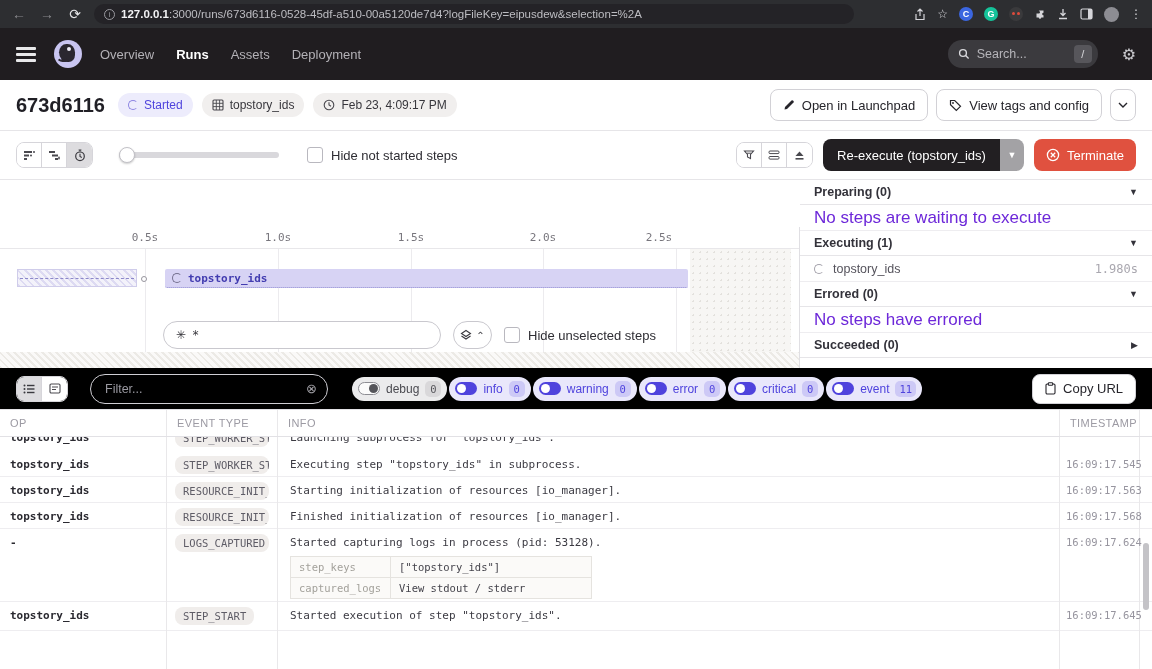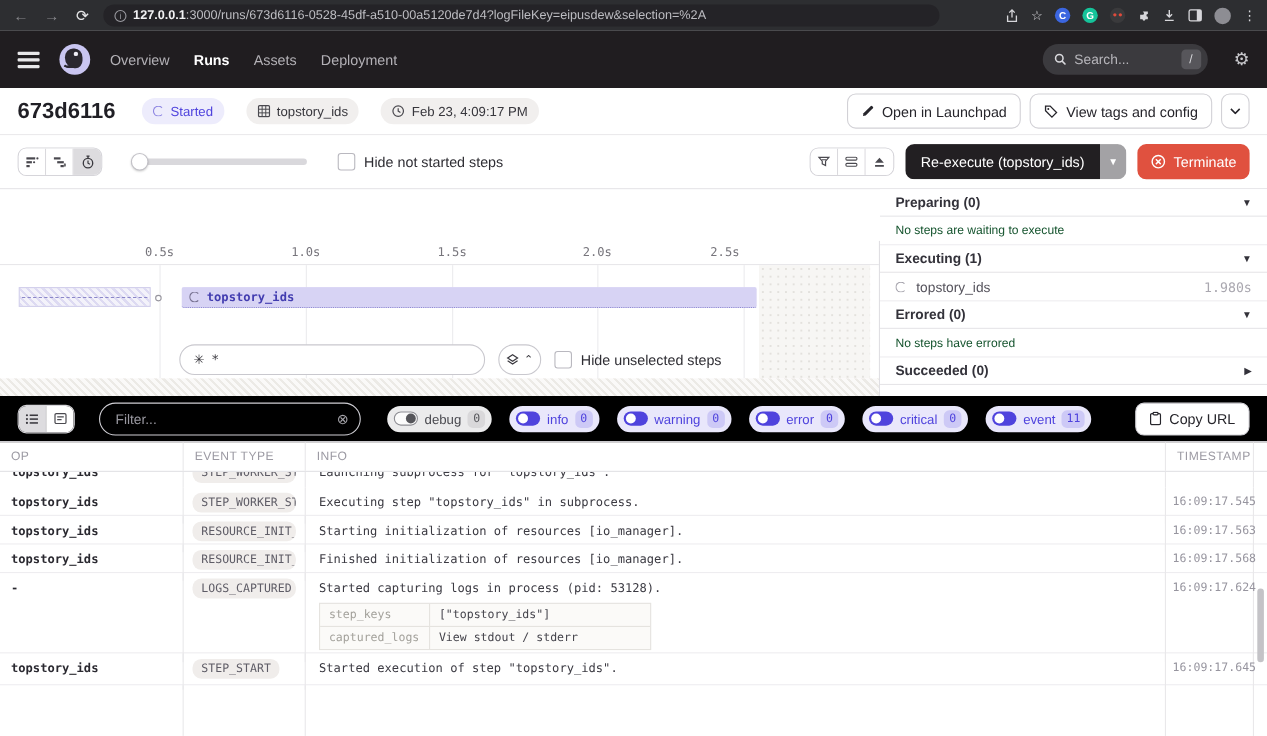--- a/index.html
+++ b/index.html
@@ -37,21 +37,21 @@
   .navtabs { display:flex; gap:22px; }
   .navtab { font-size:13px; color:#b3b1b6; cursor:pointer; }
   .navtab.active { color:#ffffff; font-weight:700; }
   .searchpill { margin-left:auto; width:150px; height:28px; border-radius:14px; background:#3b3a3e; display:flex; align-items:center; gap:7px; padding:0 6px 0 10px; }
   .searchpill .mag { flex:none; }
   .searchpill .ph { font-size:12.5px; color:#b6b5ba; flex:1; }
   .slashkey { width:18px; height:18px; background:#57565b; border-radius:4px; color:#d9d9dd; font-size:11px; display:flex; align-items:center; justify-content:center; }
   .gearbtn { color:#c9c9cd; font-size:16px; margin-left:6px; }
 
   
-  .runheader { height:43px; border-bottom:1px solid #e6e5e8; display:flex; align-items:center; padding:0 16px; gap:20px; flex:none; background:#fff; }
+  .runheader { height:51px; border-bottom:1px solid #e6e5e8; display:flex; align-items:center; padding:0 16px; gap:9px; flex:none; background:#fff; }
   .runid { font-size:20px; font-weight:700; color:#201f25; margin-right:4px; }
   .badge { height:24px; border-radius:12px; display:flex; align-items:center; gap:6px; padding:0 10px; font-size:12px; }
   .badge.started { background:#edecfc; color:#4f43dd; }
   .badge.tag { background:#f1efee; color:#37363c; }
   .spin { width:10px; height:10px; border:1.5px solid #8d85e2; border-right-color:transparent; border-radius:50%; flex:none; }
   .hdr-actions { margin-left:auto; display:flex; gap:8px; align-items:center; }
   .btn-outline { height:32px; border:1px solid #d2d1d6; border-radius:8px; background:#fff; display:flex; align-items:center; gap:7px; padding:0 12px; font-size:13px; color:#26252b; cursor:pointer; }
   .btn-outline.sq { width:26px; padding:0; justify-content:center; }
 
   
@@ -92,32 +92,32 @@
   .gfilter-input .star-ic { font-size:12px; color:#3a393f; }
   .gfilter-input .val { font-size:12px; color:#3a393f; }
   .layersbtn { width:39px; height:28px; border:1px solid #c9c8ce; border-radius:14px; background:#fff; display:flex; align-items:center; justify-content:center; gap:4px; font-size:10px; color:#3a393f; cursor:pointer; }
   .bottomstrip { height:16px; flex:none; background:#faf9f8;
     background-image:repeating-linear-gradient(45deg,#eceae6 0 2px,transparent 2px 5px); }
 
   .sidepanel { width:352px; flex:none; display:flex; flex-direction:column; background:#fff; }
   .sp-header { height:25px; border-bottom:1px solid #e6e5e8; display:flex; align-items:center; padding:0 14px; flex:none; }
   .sp-header .t { font-size:12.5px; font-weight:700; color:#33323a; }
   .sp-header .caret { margin-left:auto; font-size:9px; color:#33323a; }
-  .sp-empty { height:26px; border-bottom:1px solid #eeedf0; display:flex; align-items:center; padding:0 14px; font-size:11px; color:#14532d; flex:none; }
+  .sp-empty { height:26px; border-bottom:1px solid #eeedf0; display:flex; align-items:center; padding:0 14px; font-size:17px; color:#6d28d9; flex:none; }
   .sp-step { height:26px; border-bottom:1px solid #eeedf0; display:flex; align-items:center; gap:9px; padding:0 14px; flex:none; }
   .sp-step .nm { font-size:12.5px; color:#55535c; }
   .sp-step .dur { margin-left:auto; font-size:12px; color:#a9a7af; }
   .sp-step .spin { border-color:#a5a3ac; border-right-color:transparent; }
 
   
   .ltoolbar { height:42px; border-bottom:1px solid #e3e2e6; display:flex; align-items:center; padding:0 16px; gap:10px; flex:none; background:#000000; }
   .lfilter { width:238px; height:30px; border:1px solid #cfced4; border-radius:16px; display:flex; align-items:center; padding:0 10px 0 14px; gap:8px; margin-left:12px; }
   .lfilter .ph { flex:1; font-size:12.5px; color:#9a99a1; }
   .lfilter .clear { color:#a5a4aa; font-size:13px; }
-  .levels { display:flex; gap:16px; margin-left:14px;align-items:flex-end; }
+  .levels { display:flex; gap:2px; margin-left:14px;align-items:flex-end; }
   .lvl { height:24px; border-radius:12px; display:flex; align-items:center; gap:6px; padding:0 6px 0 6px; cursor:pointer; }
   .lvl.on { background:#e9e7fb; }
   .lvl.off { background:#ebebec; }
   .toggle { width:22px; height:13px; border-radius:7px; position:relative; flex:none; }
   .lvl.on .toggle { background:#4f43dd; }
   .lvl.on .toggle::after { content:""; position:absolute; left:2px; top:2px; width:9px; height:9px; border-radius:50%; background:#fff; }
   .lvl.off .toggle { background:#fbfbfb; border:1px solid #8d8d93; }
   .lvl.off .toggle::after { content:""; position:absolute; right:1px; top:1px; width:9px; height:9px; border-radius:50%; background:#55555a; }
   .lvl .name { font-size:12px; }
   .lvl.on .name { color:#4f43dd; }

